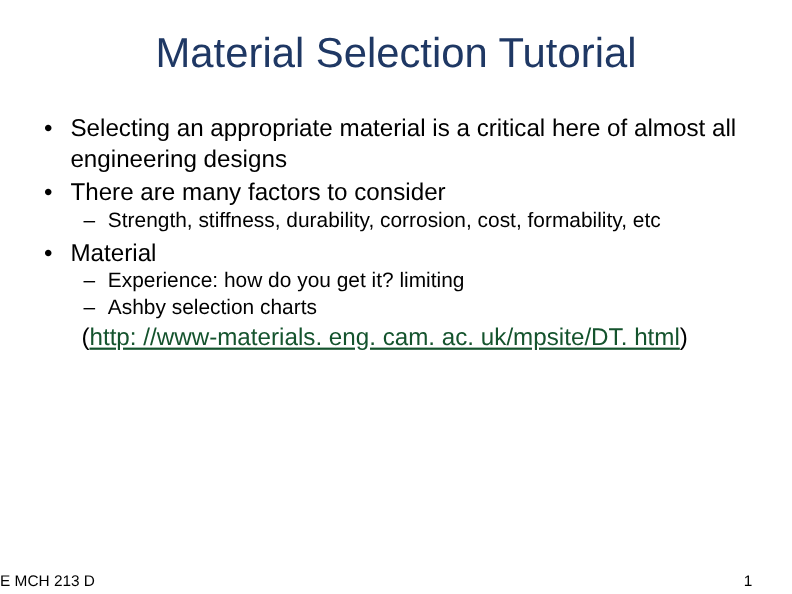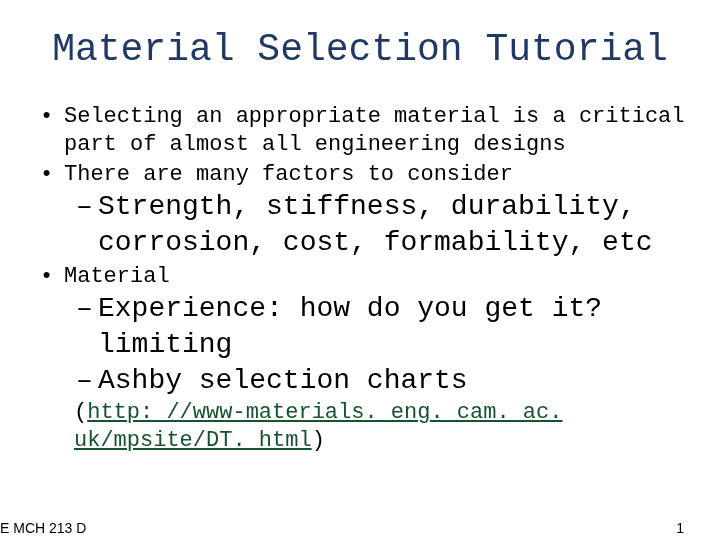--- a/index.html
+++ b/index.html
@@ -11,21 +11,20 @@
     font-family: Arial, Helvetica, sans-serif;
     color: #000000;
     position: relative;
   }
   .slide {
     box-sizing: border-box;
     width: 720px;
     height: 540px;
     padding: 28px 30px 0 30px;
     position: relative;
-    font-family: Liberation Mono, monospace;
   }
   .title {
     color: #1f3864;
     font-size: 38px;
     text-align: center;
     margin: 0 0 32px 0;
     font-weight: normal;
   }
   ul.level1 {
     list-style: none;
@@ -42,21 +41,21 @@
   ul.level1 > li::before {
     content: "•";
     position: absolute;
     left: 4px;
     top: 0;
   }
   ul.level2 {
     list-style: none;
     padding: 0;
     margin: 0 0 0 10px;
-    font-size: 28px;
+    font-size: 19px;
   }
   ul.level2 > li {
     position: relative;
     padding-left: 24px;
     margin: 0;
   }
   ul.level2 > li::before {
     content: "–";
     position: absolute;
     left: 2px;
@@ -90,21 +89,21 @@
 </style>
 </head>
 <body>
 
 <div class="slide">
 
   <h1 class="title">Material Selection Tutorial</h1>
 
   <ul class="level1">
     <li>
-      <span>Selecting an appropriate material is a critical part of almost all engineering designs</span>
+      <span>Selecting an appropriate material is a critical here of almost all engineering designs</span>
     </li>
     <li>
       <span>There are many factors to consider</span>
       <ul class="level2">
         <li>
           <span>Strength, stiffness, durability, corrosion, cost, formability, etc</span>
         </li>
       </ul>
     </li>
     <li>

